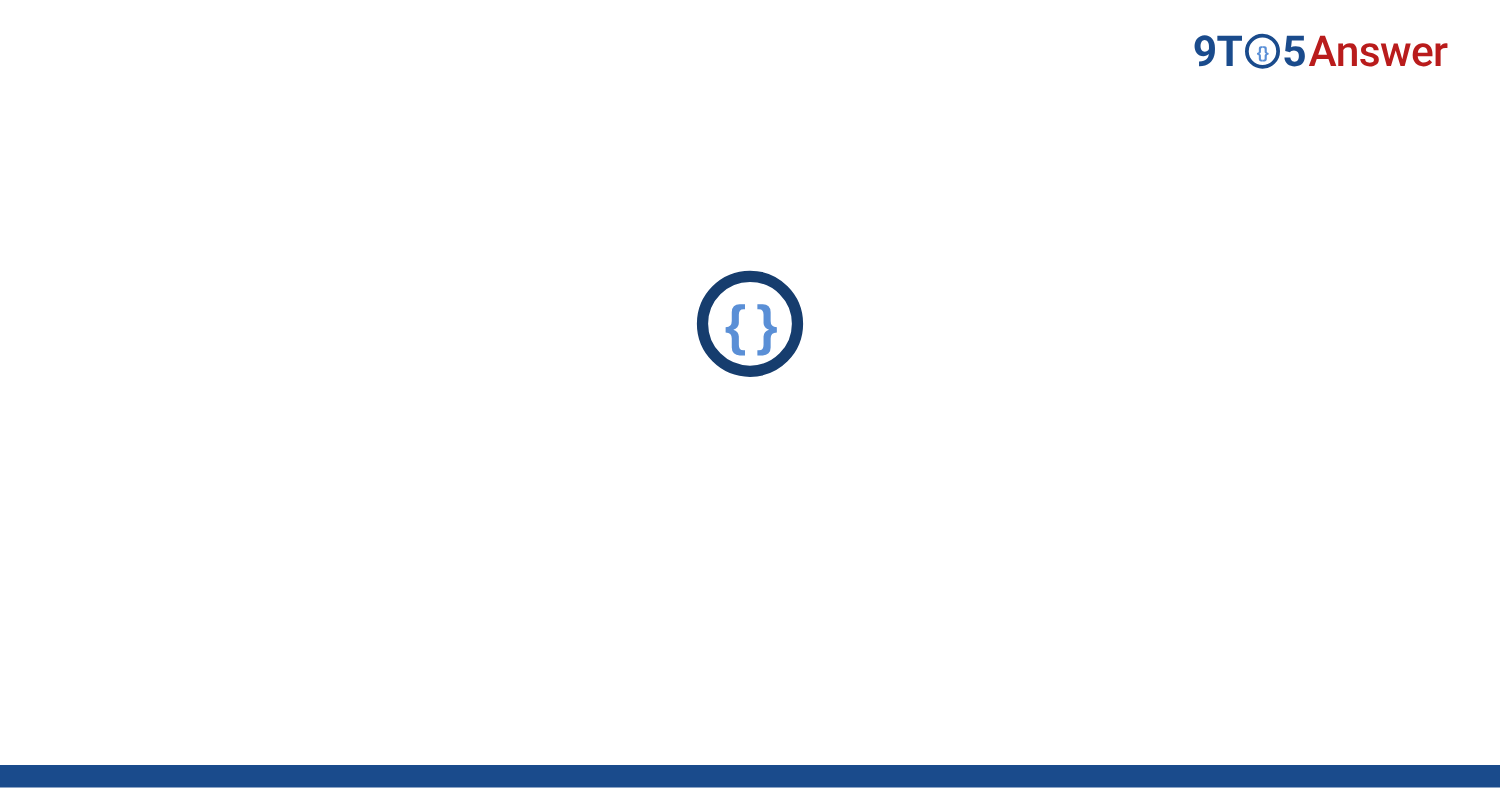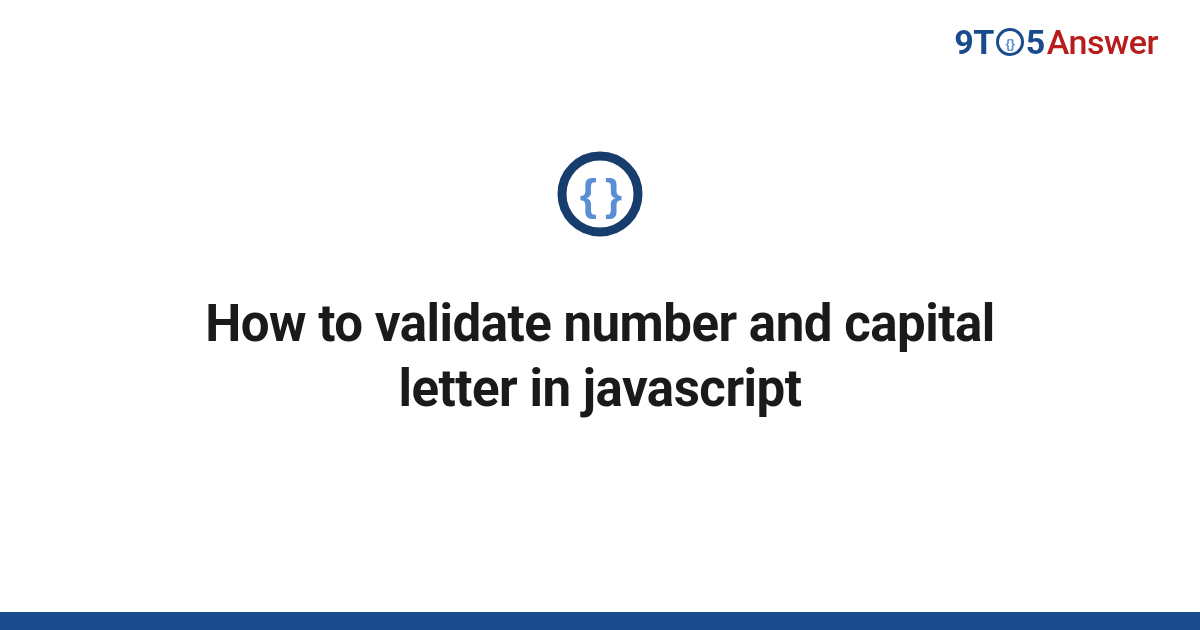--- a/index.html
+++ b/index.html
@@ -98,16 +98,15 @@
   </div>
 </div>
 
 <div class="main">
   <div class="center-icon">
     <svg width="90" height="90" viewBox="0 0 90 90">
       <circle cx="45" cy="45" r="38" fill="none" stroke="#163d6e" stroke-width="9"></circle>
       <text x="45" y="61" text-anchor="middle" font-size="44" font-weight="700" fill="#5a8fd6" font-family="Arial, sans-serif" letter-spacing="-2">{ }</text>
     </svg>
   </div>
-  <h1 class="title">How to validate number and capital letter in javascript</h1>
 </div>
 
 <div class="footer-bar"></div>
 
 </body></html>

